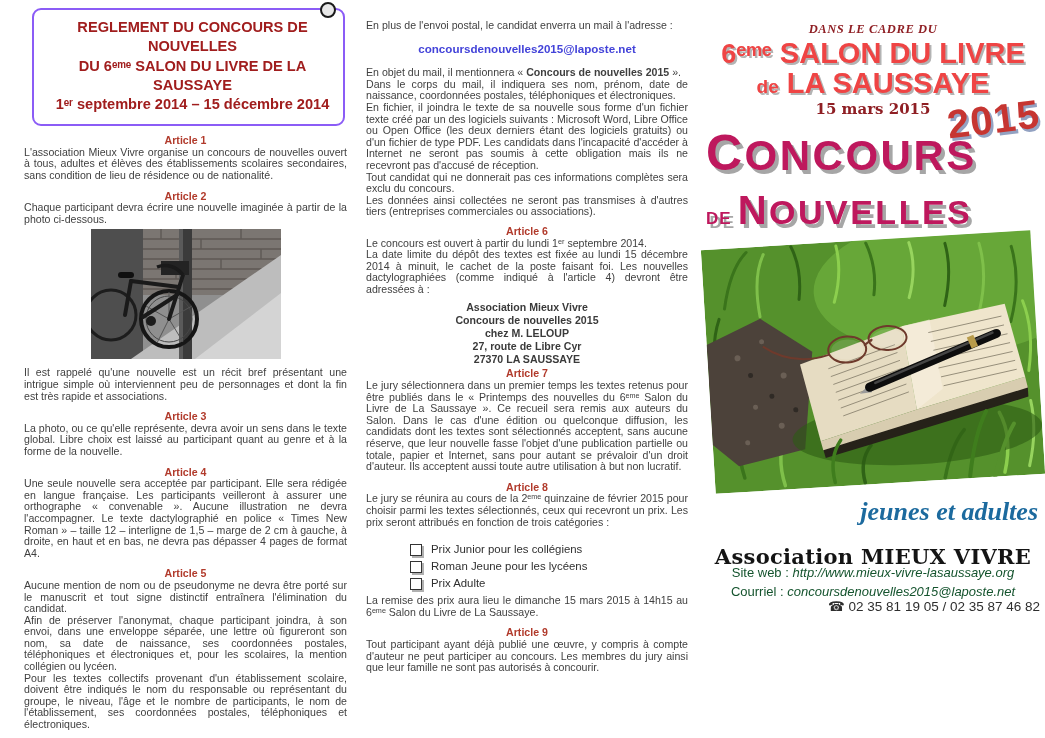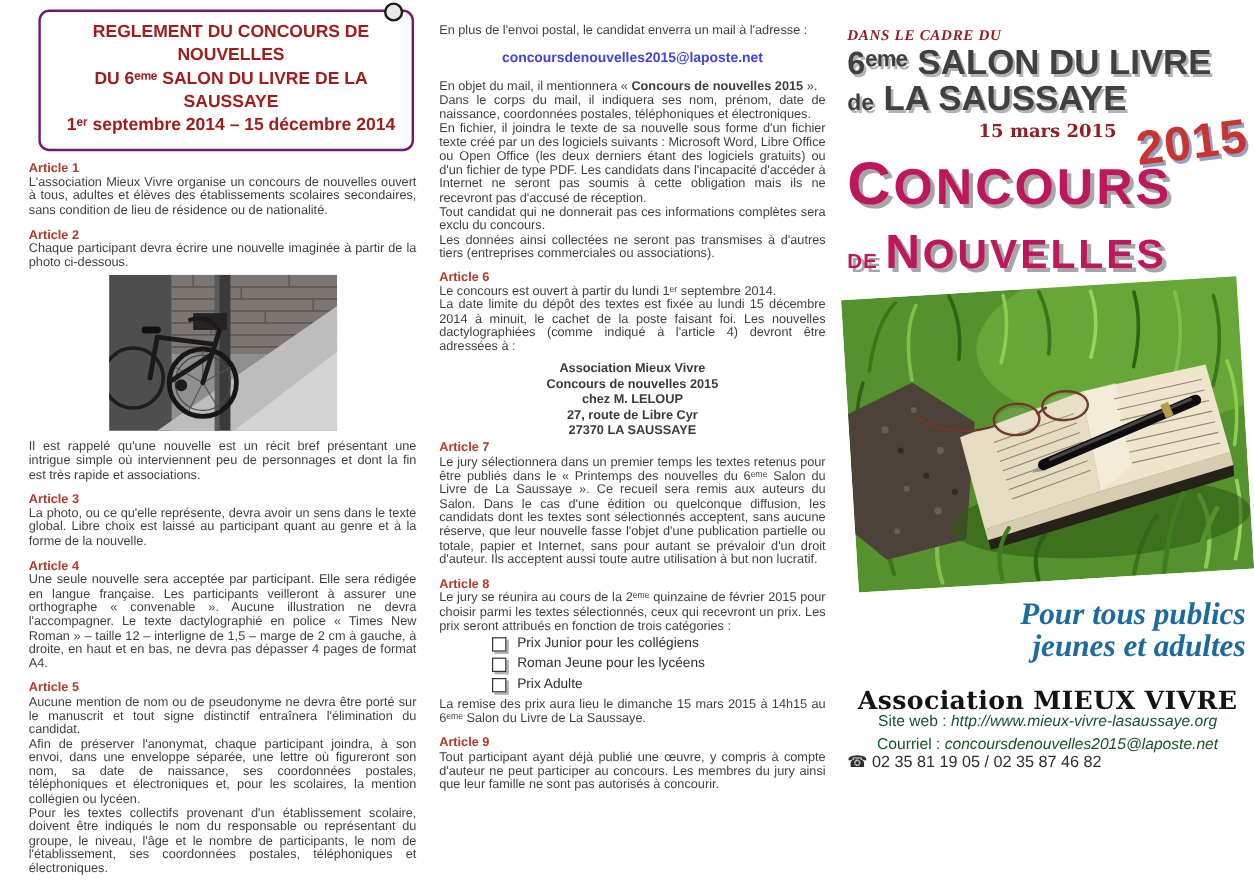--- a/index.html
+++ b/index.html
@@ -4,50 +4,50 @@
 <style>
   html,body{margin:0;padding:0;background:#fff;}
   body{width:1045px;height:738px;font-family:"Liberation Sans","DejaVu Sans",sans-serif;color:#3f3f3f;}
   .page{position:relative;width:1045px;height:738px;background:#fff;overflow:hidden;}
   .col{position:absolute;font-size:10.6px;line-height:11.6px;}
   .col-left{left:24px;top:8px;width:323px;}
   .col-mid{left:366px;top:20px;width:322px;}
   .col-right{left:706px;top:10px;width:334px;}
 
   
-  .scrollbox{position:relative;margin-left:8px;margin-right:2px;border:2px solid #701a75;border-radius:9px;
+  .scrollbox{position:relative;margin-left:8px;margin-right:2px;border:2px solid #8b5cf6;border-radius:9px;
     background:#fff;padding:8px 6px 10px 14px;text-align:center;color:#a01d1d;font-weight:bold;
     font-size:14.6px;line-height:1.32;}
   .roll-left{position:absolute;left:-9px;top:6px;bottom:-8px;width:10px;background:#fff;
     border:2px solid #1a1a1a;border-radius:6px;z-index:-1;}
   .curl-tl{position:absolute;left:-13px;top:-5px;width:9px;height:9px;border:2px solid #1a1a1a;
     border-radius:50%;background:#fff;z-index:-1;}
   .curl-tr{position:absolute;right:7px;top:-8px;width:12px;height:12px;border:2px solid #1a1a1a;
     border-radius:50%;background:#e8e8e8;}
 
   .article{margin-top:9px;}
-  .article-h{color:#b13a2b;font-weight:bold;margin:0;}
+  .article-h{color:#b13a2b;font-weight:bold;margin:0;text-align:center;}
   p{margin:0 0 8px 0;text-align:justify;}
   p.last{margin-bottom:0;}
 
   .photo-wrap{width:190px;margin:4px auto 8px auto;}
   .photo-wrap svg{display:block;}
 
   
   .email-link{display:block;text-align:center;color:#4343d9;font-weight:bold;font-size:11.6px;
     margin:11px 0 13px 0;text-decoration:none;}
   .address{ text-align:center;font-weight:bold;color:#3a3a3a;margin:6px 0 0 0;line-height:13px;}
   .chk-row{display:flex;align-items:center;gap:9px;margin:2px 0 5px 44px;font-size:11.4px;color:#2f2f2f;}
   .chk{width:10px;height:10px;border:1.6px solid #333;background:#fff;flex:0 0 auto;
     box-shadow:2px 2px 0 rgba(80,80,80,.45);}
 
   
-  .kicker{font-family:"Liberation Serif","DejaVu Serif",serif;font-style:italic;
+  .kicker{text-align:center;font-family:"Liberation Serif","DejaVu Serif",serif;font-style:italic;
     font-weight:bold;color:#8f1f24;font-size:12.5px;letter-spacing:.6px;margin-top:14px;}
-  .title1,.title2{text-align:left;color:#404040;font-weight:800;
+  .title1,.title2{text-align:center;color:#ef4444;font-weight:800;
     text-shadow:2px 2px 0 #b3b3b3;line-height:1.04;}
   .title1{font-size:29px;margin-top:2px;}
   .t-num{font-size:27px;}
   .title2{font-size:29px;}
   .t-de{font-size:19px;font-weight:bold;}
   .salon-date{text-align:center;font-family:"DejaVu Serif",serif;font-weight:bold;color:#8f1f24;
     font-size:15px;margin-top:6px;}
   .year-badge{position:absolute;top:104px;right:0px;font-size:40px;font-weight:800;color:#c63531;
     text-shadow:2px 3px 0 #93a2c2;transform:rotate(-7deg);letter-spacing:1px;}
   .big1,.big2{text-align:left;color:#be185d;font-weight:800;text-shadow:3.5px 3.5px 0 #a6a6a6;
@@ -57,21 +57,21 @@
   .big2{margin-top:12px;font-size:34px;}
   .big2 .cap{font-size:40px;}
   .big2 .small{font-size:17px;letter-spacing:1px;margin-right:6px;}
   .book-wrap{width:330px;height:244px;margin:10px 0 0 2px;transform:rotate(-3.5deg);}
   .tagline{margin-top:14px;text-align:right;font-family:"Liberation Serif","DejaVu Serif",serif;
     font-style:italic;font-weight:bold;font-size:26px;color:#1c6a9e;line-height:1.05;padding-right:2px;}
   .org{margin-top:26px;text-align:center;font-family:"DejaVu Serif","Liberation Serif",serif;
     font-size:21px;font-weight:600;color:#141414;letter-spacing:.3px;}
   .contact{text-align:center;font-size:13px;color:#14532d;line-height:17px;margin-top:2px;}
   .contact .it{font-style:italic;}
-  .phone-row{text-align:left;font-size:13.5px;color:#2e2e2e;margin-top:1px;}
+  .phone-row{text-align:right;font-size:13.5px;color:#2e2e2e;margin-top:1px;}
 </style>
 </head>
 <body>
 
 <div class="page">
 
   <div class="col col-left">
     <div class="scrollbox">
       <span class="roll-left"></span>
       <span class="curl-tl"></span>
@@ -180,21 +180,21 @@
       </div>
     </div>
 
     <div class="article" style="margin-top:2px">
       <div class="article-h">Article 7</div>
       <p class="last">Le jury sélectionnera dans un premier temps les textes retenus pour être publiés dans le « Printemps des nouvelles du 6ᵉᵐᵉ Salon du Livre de La Saussaye ». Ce recueil sera remis aux auteurs du Salon. Dans le cas d'une édition ou quelconque diffusion, les candidats dont les textes sont sélectionnés acceptent, sans aucune réserve, que leur nouvelle fasse l'objet d'une publication partielle ou totale, papier et Internet, sans pour autant se prévaloir d'un droit d'auteur. Ils acceptent aussi toute autre utilisation à but non lucratif.</p>
     </div>
 
     <div class="article">
       <div class="article-h">Article 8</div>
-      <p style="margin-bottom:3px">Le jury se réunira au cours de la 2ᵉᵐᵉ quinzaine de février 2015 pour choisir parmi les textes sélectionnés, ceux qui recevront un prix. Les prix seront attribués en fonction de trois catégories :</p>
+      <p style="margin-bottom:16px">Le jury se réunira au cours de la 2ᵉᵐᵉ quinzaine de février 2015 pour choisir parmi les textes sélectionnés, ceux qui recevront un prix. Les prix seront attribués en fonction de trois catégories :</p>
       <div class="chk-row">
         <span class="chk"></span>
         <span>Prix Junior pour les collégiens</span>
       </div>
       <div class="chk-row">
         <span class="chk"></span>
         <span>Roman Jeune pour les lycéens</span>
       </div>
       <div class="chk-row">
         <span class="chk"></span>
@@ -295,21 +295,20 @@
         <rect x="262" y="102" width="7" height="12" transform="rotate(-20 265 108)" fill="#b89b4a"></rect>
         <g stroke-linecap="round" fill="none">
           <path d="M255,242 Q262,200 275,178" stroke="#3f7d1d" stroke-width="4"></path>
           <path d="M280,244 Q290,210 302,192" stroke="#55912c" stroke-width="4"></path>
           <path d="M120,240 Q115,215 128,198" stroke="#3f7d1d" stroke-width="3.5"></path>
         </g>
       </svg>
     </div>
 
     <div class="tagline">
-      <div>Pour tous publics</div>
       <div>jeunes et adultes</div>
     </div>
 
     <div class="org">Association MIEUX VIVRE</div>
     <div class="contact"><span>Site web : </span><span class="it">http://www.mieux-vivre-lasaussaye.org</span></div>
     <div class="contact"><span>Courriel : </span><span class="it">concoursdenouvelles2015@laposte.net</span></div>
     <div class="phone-row"><span>☎</span> <span>02 35 81 19 05 / 02 35 87 46 82</span></div>
   </div>
 
 </div>

